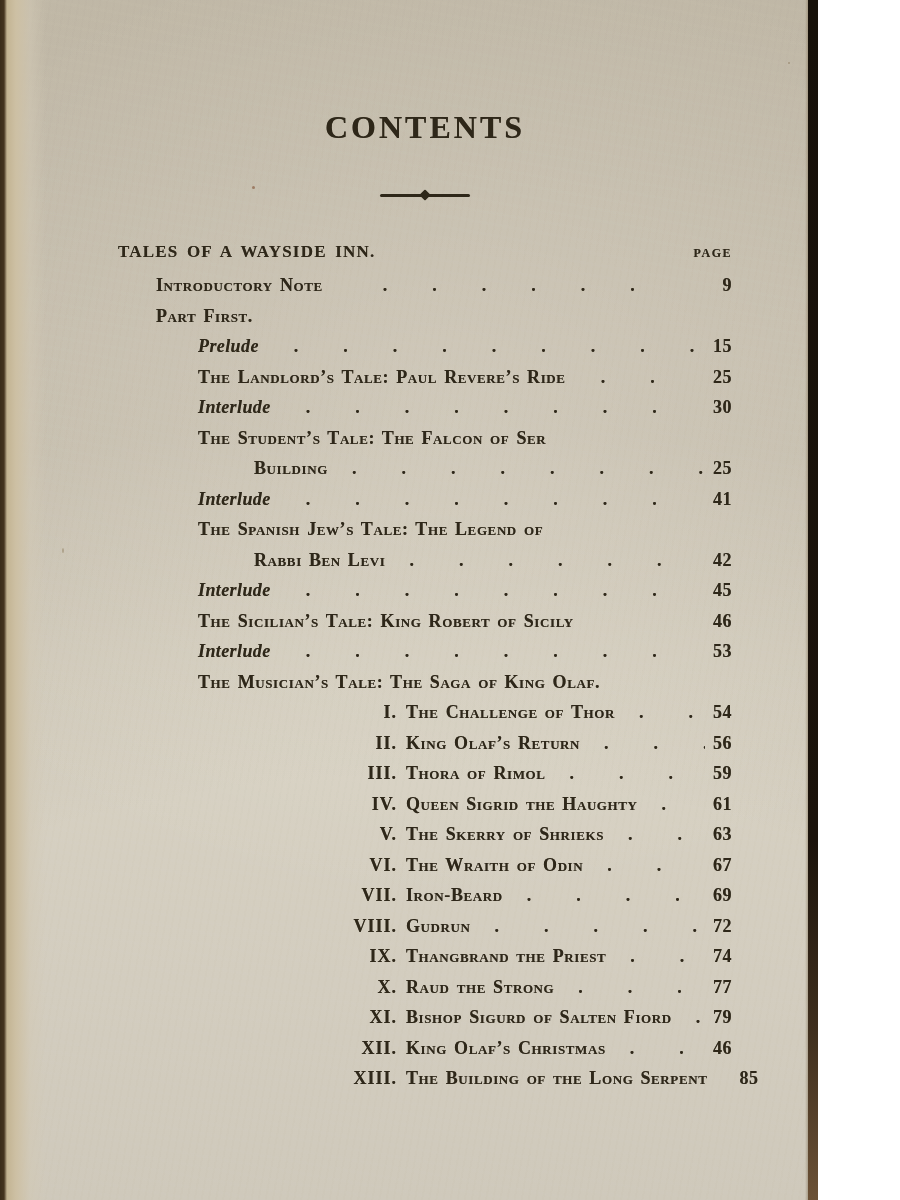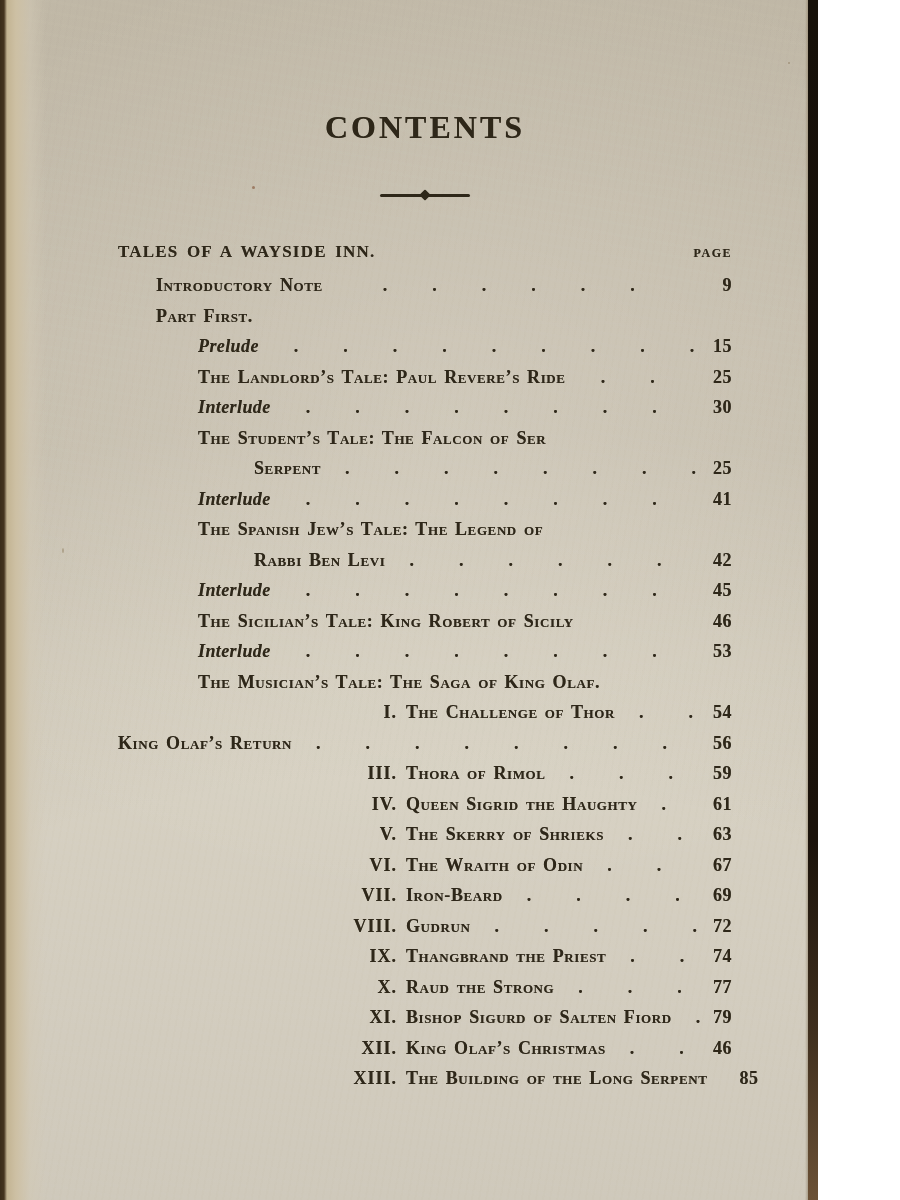--- a/index.html
+++ b/index.html
@@ -127,21 +127,21 @@
 
   <div class="row ind2">
 
     <span class="label sc">The Student’s Tale: The Falcon of Ser</span>
     <span class="dots"></span>
     <span class="pg"></span>
   </div>
 
   <div class="row ind3">
 
-    <span class="label sc">Serpent</span>
+    <span class="label sc">Building</span>
     <span class="dots">..............</span>
     <span class="pg">25</span>
   </div>
 
   <div class="row ind2">
 
     <span class="label it">Interlude</span>
     <span class="dots">..............</span>
     <span class="pg">41</span>
   </div>
@@ -189,20 +189,21 @@
   </div>
 
   <div class="row">
     <span class="num">I.</span>
     <span class="label sc">The Challenge of Thor</span>
     <span class="dots">..............</span>
     <span class="pg">54</span>
   </div>
 
   <div class="row">
+    <span class="num">II.</span>
     <span class="label sc">King Olaf’s Return</span>
     <span class="dots">..............</span>
     <span class="pg">56</span>
   </div>
 
   <div class="row">
     <span class="num">III.</span>
     <span class="label sc">Thora of Rimol</span>
     <span class="dots">..............</span>
     <span class="pg">59</span>

